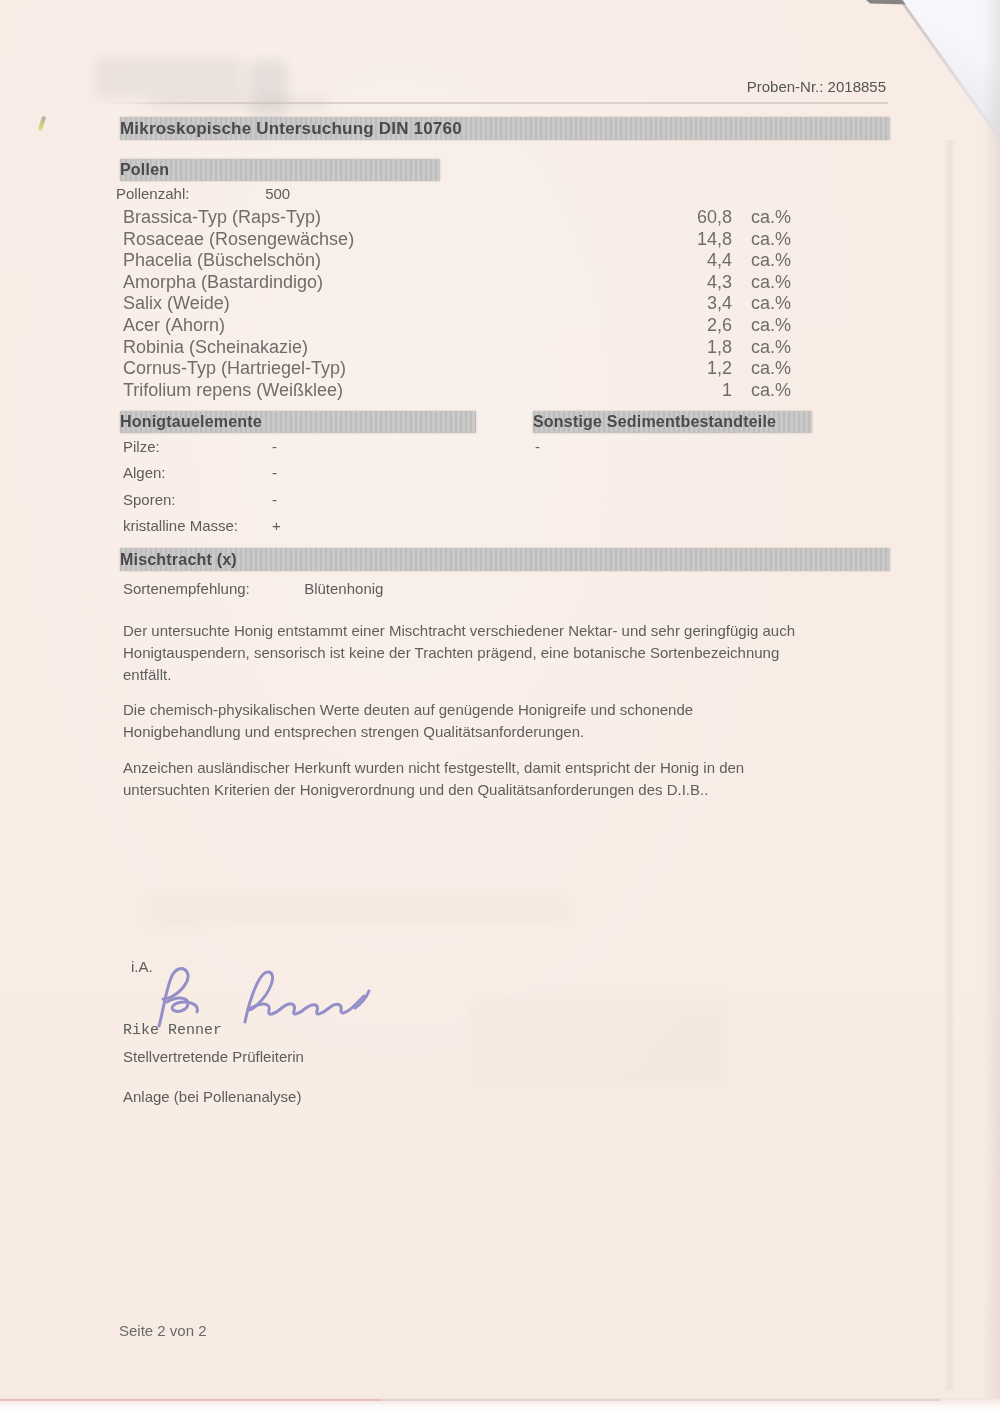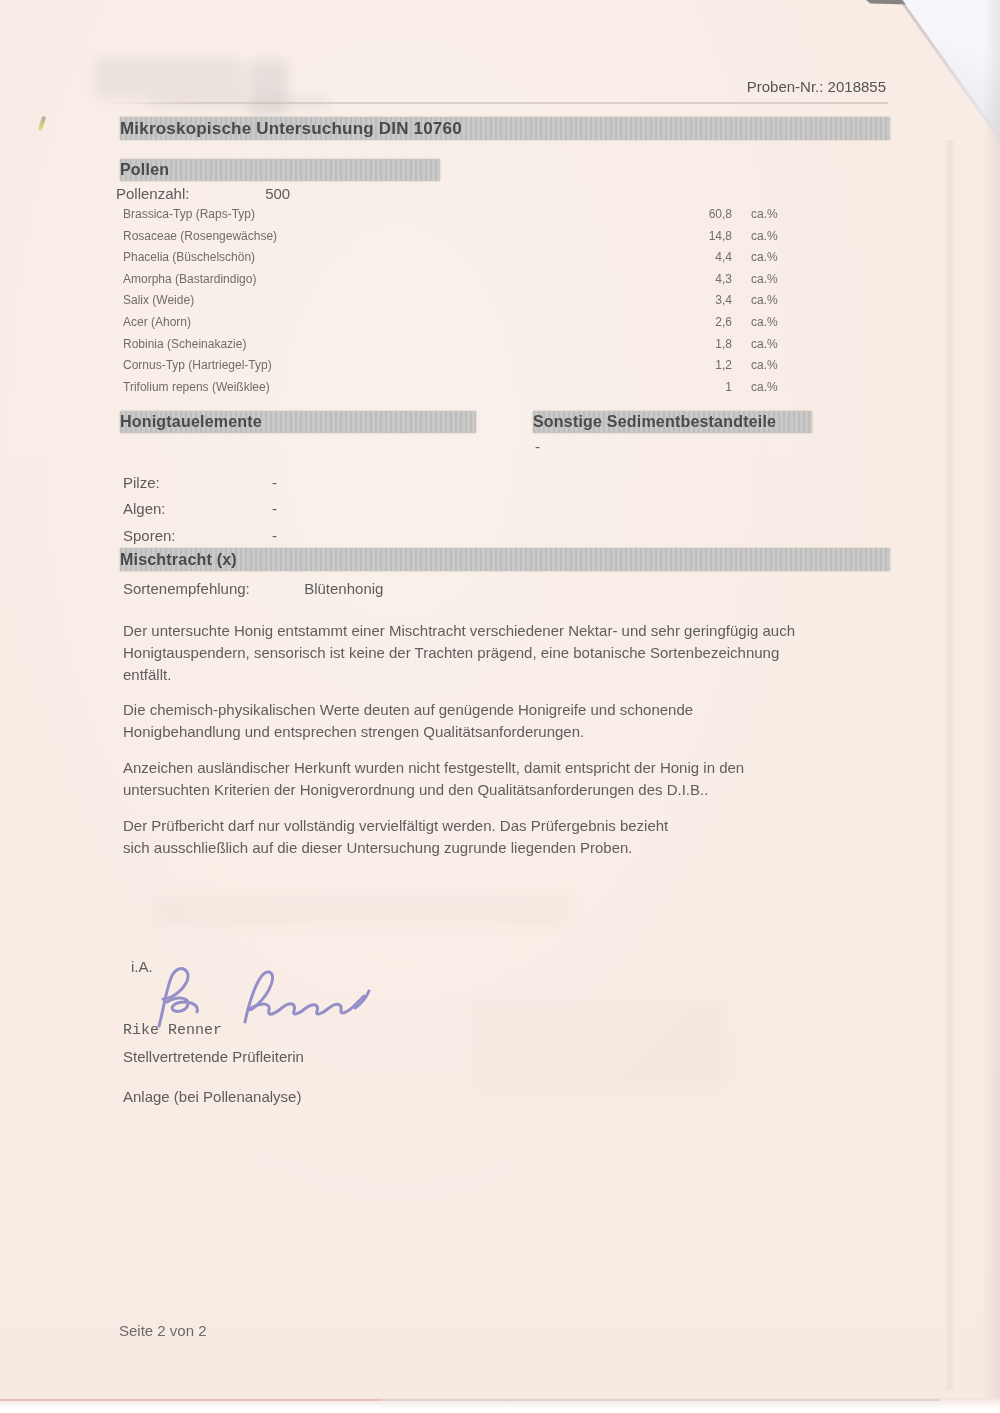--- a/index.html
+++ b/index.html
@@ -25,26 +25,26 @@
   .bar .bar-label{
     font-weight:bold;color:#4a4a4a;font-size:16px;letter-spacing:.2px;
     white-space:nowrap;
   }
   .title-bar{height:23px;}
   .title-bar .bar-label{font-size:17px;}
   .proben{font-size:15px;color:#545454;white-space:nowrap;}
   .rule{height:2px;background:linear-gradient(90deg, rgba(196,186,178,0) 0%, rgba(196,186,178,.55) 12%, rgba(196,186,178,.55) 100%);}
   .kv{font-size:15px;color:#5c5c5c;white-space:nowrap;}
   .kv .kv-label{display:inline-block;}
-  .ptable{width:672px;font-size:12px;color:#6e6d6b;}
+  .ptable{width:672px;font-size:18px;color:#6e6d6b;}
   .prow{display:flex;align-items:baseline;height:21.6px;}
   .prow .pname{flex:1;white-space:nowrap;}
   .prow .pval{width:52px;text-align:right;white-space:nowrap;}
   .prow .punit{width:44px;margin-left:19px;white-space:nowrap;}
-  .hlist{font-size:15px;color:#5c5c5c;margin-top:36px;}
+  .hlist{font-size:15px;color:#5c5c5c;}
   .hrow{display:flex;height:26.3px;align-items:baseline;}
   .hrow .hlabel{width:149px;white-space:nowrap;}
   .hrow .hval{white-space:nowrap;}
   .para{font-size:15px;line-height:22px;color:#5e5e5e;white-space:pre-line;width:800px;}
   .sigtext{font-size:15px;color:#5c5c5c;white-space:nowrap;}
   .footer-text{font-size:15px;color:#6a6a6a;white-space:nowrap;}
   
   .corner-fold{
     left:893px;top:0;width:107px;height:142px;
     clip-path:polygon(9% 0, 100% 0, 100% 100%);
@@ -192,22 +192,20 @@
     <span>Blütenhonig</span>
   </div>
 
   <div class="abs para" style="left:123px;top:620px;">Der untersuchte Honig entstammt einer Mischtracht verschiedener Nektar- und sehr geringfügig auch
 Honigtauspendern, sensorisch ist keine der Trachten prägend, eine botanische Sortenbezeichnung
 entfällt.</div>
   <div class="abs para" style="left:123px;top:699px;">Die chemisch-physikalischen Werte deuten auf genügende Honigreife und schonende
 Honigbehandlung und entsprechen strengen Qualitätsanforderungen.</div>
   <div class="abs para" style="left:123px;top:757px;">Anzeichen ausländischer Herkunft wurden nicht festgestellt, damit entspricht der Honig in den
 untersuchten Kriterien der Honigverordnung und den Qualitätsanforderungen des D.I.B..</div>
-  <div class="abs para" style="left:123px;top:815px;">Der Prüfbericht darf nur vollständig vervielfältigt werden. Das Prüfergebnis bezieht
-sich ausschließlich auf die dieser Untersuchung zugrunde liegenden Proben.</div>
 
   <div class="abs sigtext" style="left:131px;top:958px;">i.A.</div>
 
   <svg class="abs sig-svg" width="268" height="82" viewBox="0 0 268 82">
     <g fill="none" stroke="#8a84c6" stroke-width="3" stroke-linecap="round" stroke-linejoin="round" opacity="0.9">
       <path d="M14 66 C18 52 20 34 26 18 C30 8 38 6 42 12 C46 19 38 30 28 36 C24 38 20 39 18 39"></path>
       <path d="M22 42 C32 36 44 37 43 44 C42 51 32 53 28 50 C25 47 30 42 39 42 C48 42 54 46 52 52"></path>
       <path d="M100 62 C104 42 114 10 124 12 C132 14 126 32 112 45 C109 48 105 50 103 50"></path>
       <path d="M103 50 C114 42 126 42 124 50 C122 58 131 53 138 47 C146 41 151 44 149 51 C147 57 155 53 161 48 C169 42 174 45 172 51 C170 57 178 53 184 48 C192 42 197 44 196 50 C195 56 203 52 210 45 C214 41 217 38 219 36"></path>
       <path d="M210 48 C216 44 221 38 224 31"></path>

